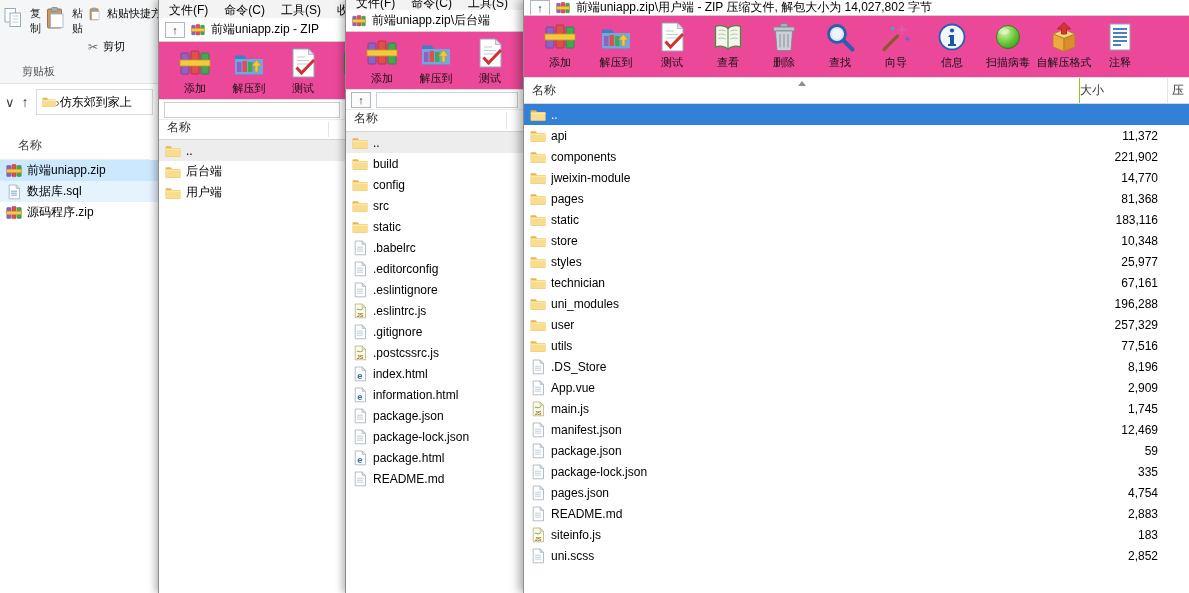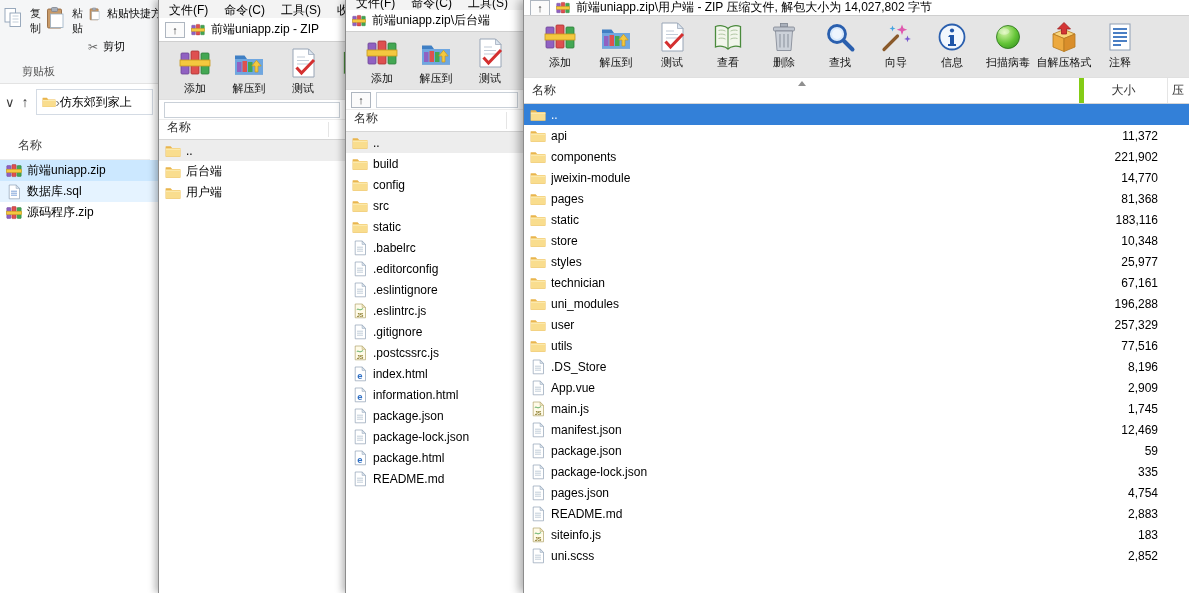--- a/index.html
+++ b/index.html
@@ -40,36 +40,36 @@
   .menu-strip{display:flex;gap:16px;height:18px;padding:2px 10px;background:#f3f3f3;font-size:12px;overflow:hidden;white-space:nowrap}
   .menu-clip{height:10px;overflow:hidden;background:#f3f3f3}
   .menu-clip .menu-strip{margin-top:-7px}
   .title-strip{background:#fff;border-bottom:1px solid #cfcfcf;display:flex;align-items:center;gap:6px;padding:0 6px;white-space:nowrap;overflow:hidden}
   #win-back .title-strip{height:24px}
   #win-mid .title-strip{height:22px}
   #win-front .title-strip{height:16px}
   .title-text{overflow:hidden;white-space:nowrap}
   .up-btn{width:20px;height:16px;border:1px solid #aeb6c0;background:#fbfbfb;display:inline-flex;align-items:center;justify-content:center;font-size:11px;color:#333;flex:none}
   .up-btn::before{content:"\2191"}
-  .wr-toolbar{display:flex;align-items:flex-start;background:#e5e5e5;border-bottom:1px solid #e0e0e0;padding:3px 4px 0 9px;overflow:hidden}
+  .wr-toolbar{display:flex;align-items:flex-start;background:#ec4899;border-bottom:1px solid #e0e0e0;padding:3px 4px 0 9px;overflow:hidden}
   #win-back .wr-toolbar,#win-mid .wr-toolbar{height:58px}
   #win-front .wr-toolbar{height:62px;padding-left:8px}
   .tbtn{width:54px;display:flex;flex-direction:column;align-items:center;gap:2px;padding-top:2px;cursor:default;flex:none}
   #win-front .tbtn{width:56px}
   .tlabel{font-size:11px;color:#111;white-space:nowrap}
   .addr-row{height:20px;display:flex;align-items:center;gap:5px;padding:1px 5px;border-bottom:1px solid #ededed}
   .combo{flex:1;height:16px;border:1px solid #c9d0d8;background:#fff}
   .wr-header{position:relative;display:flex;align-items:flex-end;border-bottom:1px solid #d6d6d6;color:#333}
   #win-back .wr-header{height:20px;padding:0 0 3px 8px}
   #win-mid .wr-header{height:22px;padding:0 0 4px 8px}
   #win-front .wr-header{height:26px}
   #win-back .wr-header::after,#win-mid .wr-header::after{content:"";position:absolute;right:16px;top:2px;bottom:2px;width:1px;background:#e5e5e5}
   .hcell{display:flex;align-items:flex-end;padding-bottom:4px;height:100%}
   .hcell.name{flex:1;position:relative;padding-left:8px}
-  .hcell.size{width:88px;justify-content:center;border-left:5px solid #84cc16;padding-right:4px}
+  .hcell.size{width:88px;justify-content:flex-start;border-left:1px solid #84cc16;padding-right:4px}
   .hcell.packed{width:22px;border-left:1px solid #e5e5e5;padding-left:4px;overflow:hidden}
   .sort-up{position:absolute;top:3px;left:50%;margin-left:-4px;width:0;height:0;border-left:4px solid transparent;border-right:4px solid transparent;border-bottom:5px solid #8f8f8f}
 
   .row{height:21px;display:flex;align-items:center;gap:5px;padding:0 4px 0 6px;white-space:nowrap}
   .fname{overflow:hidden}
   #win-front .fname{flex:1}
   .fsize{width:88px;text-align:right}
   .fpad{width:22px}
   .sel-blue{background:#3380d8;color:#fff}
   .sel-gray{background:#ededed}

